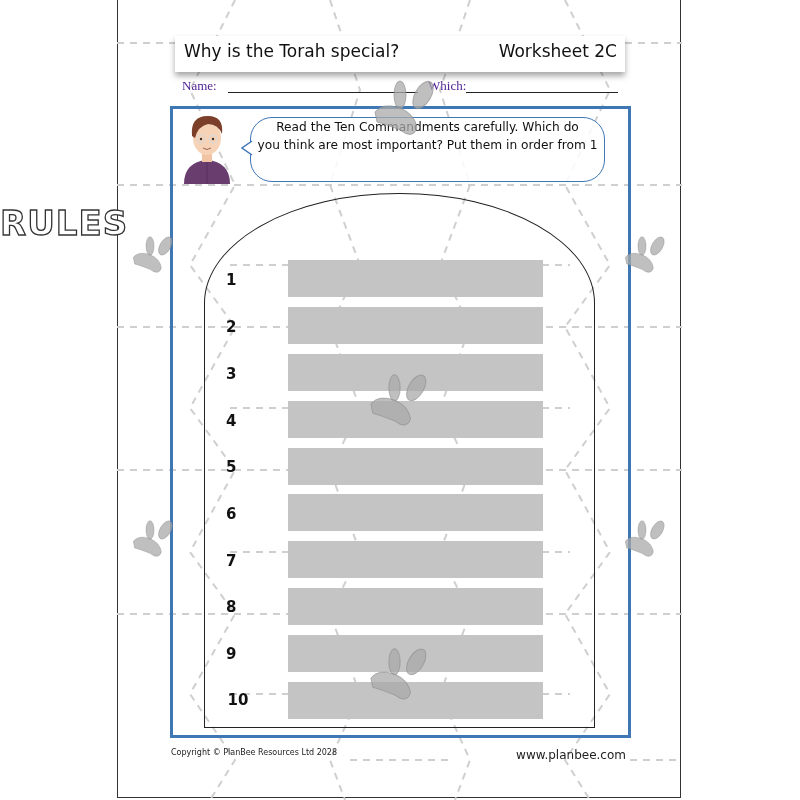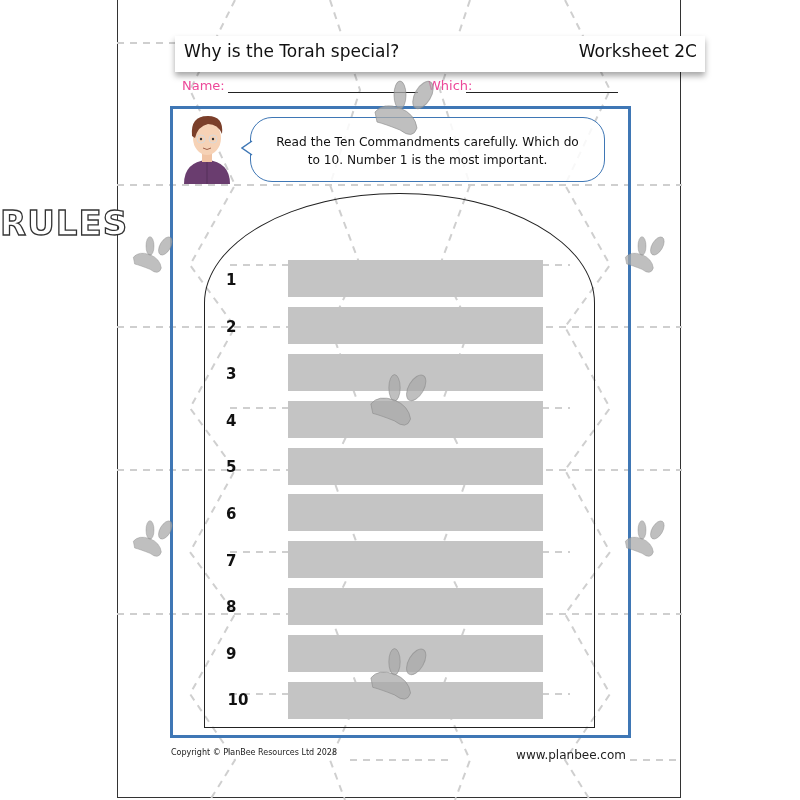--- a/index.html
+++ b/index.html
@@ -1,25 +1,25 @@
 <!DOCTYPE html>
 <html><head>
 <meta charset="utf-8">
 <style>
   html, body { margin:0; padding:0; background:#ffffff; }
   body { width:800px; height:800px; position:relative; overflow:hidden; font-family:"DejaVu Sans", sans-serif; }
   .page { position:absolute; left:117px; top:-2px; width:564px; height:800px; border:1.5px solid #333; background:#fff; box-sizing:border-box; }
   .bg { position:absolute; left:0; top:0; width:800px; height:800px; pointer-events:none; }
-  .title-bar { position:absolute; left:175px; top:36px; width:530px; height:36px; background:#fff; box-shadow:0 4px 6px rgba(0,0,0,0.35); }
+  .title-bar { position:absolute; left:175px; top:36px; width:450px; height:36px; background:#fff; box-shadow:0 4px 6px rgba(0,0,0,0.35); }
   .title-text { position:absolute; left:9px; top:5px; font-size:17px; color:#111; }
   .ws-text { position:absolute; right:8px; top:5px; font-size:17px; color:#111; }
-  .name-row { position:absolute; top:78px; font-size:13px; color:#ec4899; }
+  .name-row { position:absolute; top:78px; font-size:13px; color:#4c1d95;font-family:Liberation Serif, serif; }
   .name-line { position:absolute; top:92px; height:0; border-bottom:1px solid #222; }
   .frame { position:absolute; left:170px; top:106px; width:461px; height:632px; border:3px solid #3f77b5; box-sizing:border-box; }
-  .bubble { position:absolute; left:250px; top:117px; width:355px; height:65px; border:1.5px solid #3f77b5; border-radius:22px; background:rgba(255,255,255,0.85); box-sizing:border-box; text-align:center; font-size:12.2px; line-height:18px; color:#111; padding-top:15px; }
+  .bubble { position:absolute; left:250px; top:117px; width:355px; height:65px; border:1.5px solid #3f77b5; border-radius:22px; background:rgba(255,255,255,0.85); box-sizing:border-box; text-align:center; font-size:12.2px; line-height:18px; color:#111; padding-top:0; }
   .tablet { position:absolute; left:204px; top:193px; width:391px; height:535px; border:1.8px solid #222; border-radius:195px 195px 0 0 / 110px 110px 0 0; box-sizing:border-box; }
   .rules-title { position:absolute; left:0; top:203px; width:800px; text-align:left; font-size:34px; font-weight:bold; color:#fff; -webkit-text-stroke:1.3px #333; letter-spacing:1px; font-family:"DejaVu Sans", sans-serif; }
   .row-num { position:absolute; left:226px; width:24px; font-size:15px; font-weight:bold; color:#111; }
   .row-bar { position:absolute; left:288px; width:255px; height:37px; background:#c4c4c4; }
   .footer-left { position:absolute; left:171px; top:748px; font-size:8px; color:#222; }
   .footer-right { position:absolute; right:174px; top:748px; font-size:12px; color:#222; }
   .bee { position:absolute; pointer-events:none; }
 </style>
 </head>
 <body>
@@ -67,21 +67,21 @@
   <circle cx="21" cy="27" r="4" fill="none" stroke="#d9d9d9" stroke-width="1"></circle>
   <circle cx="33" cy="27" r="4" fill="none" stroke="#d9d9d9" stroke-width="1"></circle>
   <circle cx="21" cy="27" r="1.2" fill="#333"></circle>
   <circle cx="33" cy="27" r="1.2" fill="#333"></circle>
   <path d="M23 36 Q27 39 31 36" stroke="#a0604a" stroke-width="1" fill="none"></path>
   <path d="M27 50 L27 72" stroke="#55305a" stroke-width="1"></path>
 </svg>
 
 <div class="bubble">
   <div>Read the Ten Commandments carefully. Which do</div>
-  <div>to 10.  Number 1 is the most important.</div>
+  <div>you think are most important? Put them in order from 1</div>
 </div>
 <svg style="position:absolute; left:241px; top:140px;" width="12" height="16" viewBox="0 0 12 16">
   <path d="M11 1 L1 8 L11 15" fill="#fff" stroke="#3f77b5" stroke-width="1.5"></path>
 </svg>
 
 <div class="tablet"></div>
 <div class="rules-title">RULES</div>
 
 <span class="row-num" style="top:271px;">1</span>
 <div class="row-bar" style="top:260px;"></div>

